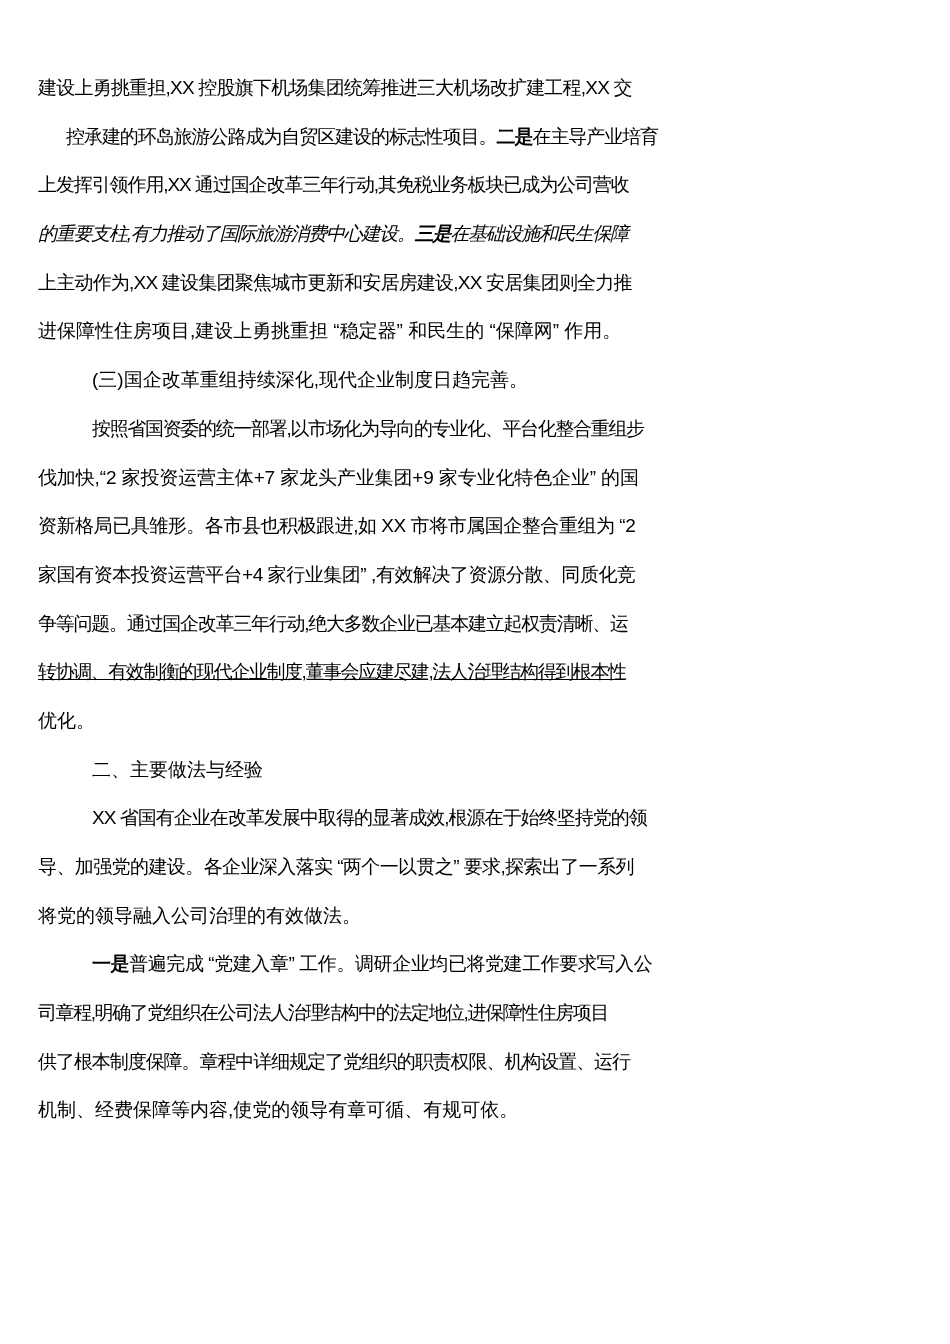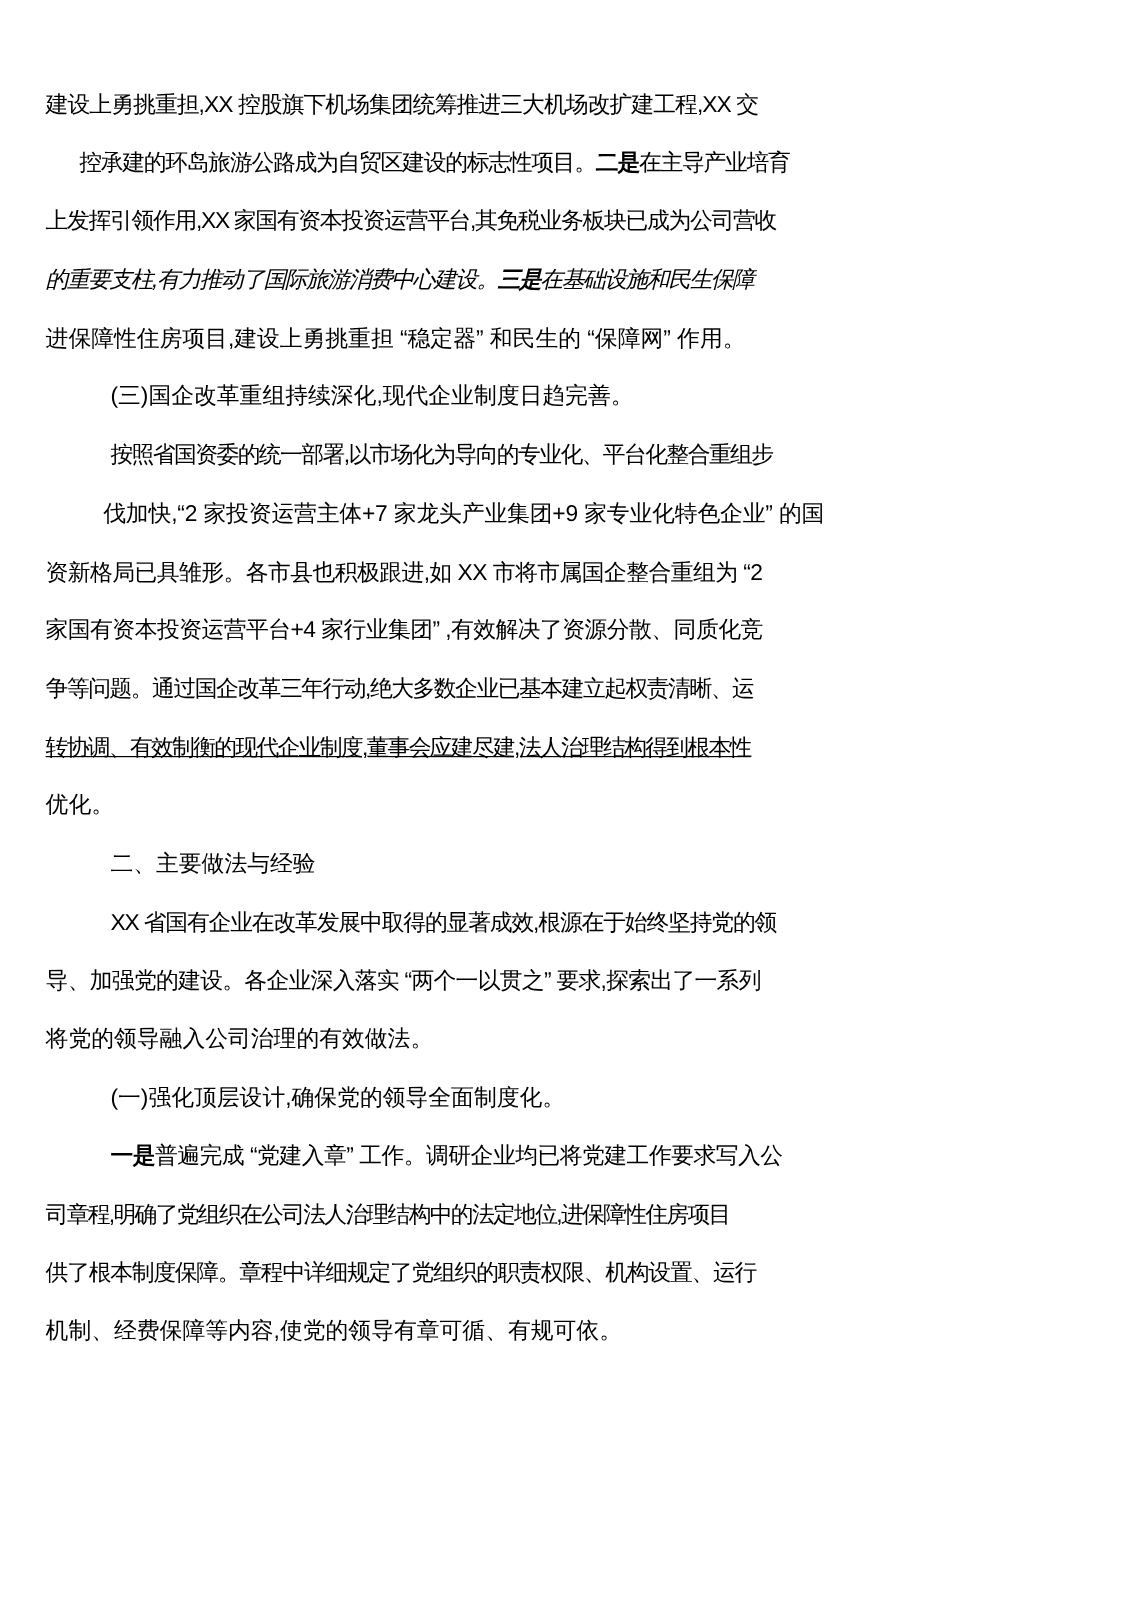--- a/index.html
+++ b/index.html
@@ -30,34 +30,34 @@
   .run{font-weight:400;}
   .run.bold{font-weight:700;}
 </style>
 </head>
 <body>
 
 <div class="page">
   <div class="doc" id="doc">
       <div class="line"><span class="line-inner" style="letter-spacing: -0.785051px;"><span class="run">建设上勇挑重担,XX 控股旗下机场集团统筹推进三大机场改扩建工程,XX 交</span></span></div>
       <div class="line"><span class="line-inner" style="letter-spacing: -1.06061px; margin-left: 28px;"><span class="run">控承建的环岛旅游公路成为自贸区建设的标志性项目。</span><span class="run bold">二是</span><span class="run">在主导产业培育</span></span></div>
-      <div class="line"><span class="line-inner" style="letter-spacing: -1.09809px;"><span class="run">上发挥引领作用,XX 家国有资本投资运营平台,其免税业务板块已成为公司营收</span></span></div>
+      <div class="line"><span class="line-inner" style="letter-spacing: -1.09809px;"><span class="run">上发挥引领作用,XX 通过国企改革三年行动,其免税业务板块已成为公司营收</span></span></div>
       <div class="line"><span class="line-inner" style="letter-spacing: -1.25046px; font-style: italic;"><span class="run">的重要支柱,有力推动了国际旅游消费中心建设。</span><span class="run bold">三是</span><span class="run">在基础设施和民生保障</span></span></div>
+      <div class="line"><span class="line-inner" style="letter-spacing: -0.785051px;"><span class="run">上主动作为,XX 建设集团聚焦城市更新和安居房建设,XX 安居集团则全力推</span></span></div>
       <div class="line"><span class="line-inner" style="letter-spacing: -0.0127467px;"><span class="run">进保障性住房项目,建设上勇挑重担 “稳定器” 和民生的 “保障网” 作用。</span></span></div>
       <div class="line indent"><span class="line-inner"><span class="run">(三)国企改革重组持续深化,现代企业制度日趋完善。</span></span></div>
       <div class="line indent"><span class="line-inner" style="letter-spacing: -1.32861px;"><span class="run">按照省国资委的统一部署,以市场化为导向的专业化、平台化整合重组步</span></span></div>
-      <div class="line"><span class="line-inner" style="letter-spacing: -0.130208px; margin-left: 48px;"><span class="run">伐加快,“2 家投资运营主体+7 家龙头产业集团+9 家专业化特色企业” 的国</span></span></div>
+      <div class="line"><span class="line-inner" style="letter-spacing: -0.130208px;"><span class="run">伐加快,“2 家投资运营主体+7 家龙头产业集团+9 家专业化特色企业” 的国</span></span></div>
       <div class="line"><span class="line-inner" style="letter-spacing: -0.460304px;"><span class="run">资新格局已具雏形。各市县也积极跟进,如 XX 市将市属国企整合重组为 “2</span></span></div>
       <div class="line"><span class="line-inner" style="letter-spacing: -0.452257px;"><span class="run">家国有资本投资运营平台+4 家行业集团” ,有效解决了资源分散、同质化竞</span></span></div>
       <div class="line"><span class="line-inner" style="letter-spacing: -1.25046px;"><span class="run">争等问题。通过国企改革三年行动,绝大多数企业已基本建立起权责清晰、运</span></span></div>
       <div class="line"><span class="line-inner" style="letter-spacing: -1.42902px; text-decoration: underline;"><span class="run">转协调、有效制衡的现代企业制度,董事会应建尽建,法人治理结构得到根本性</span></span></div>
       <div class="line"><span class="line-inner"><span class="run">优化。</span></span></div>
       <div class="line indent"><span class="line-inner"><span class="run">二、主要做法与经验</span></span></div>
       <div class="line indent"><span class="line-inner" style="letter-spacing: -0.970644px;"><span class="run">XX 省国有企业在改革发展中取得的显著成效,根源在于始终坚持党的领</span></span></div>
       <div class="line"><span class="line-inner" style="letter-spacing: -0.597222px;"><span class="run">导、加强党的建设。各企业深入落实 “两个一以贯之” 要求,探索出了一系列</span></span></div>
       <div class="line"><span class="line-inner"><span class="run">将党的领导融入公司治理的有效做法。</span></span></div>
-      <div class="line indent"><span class="line-inner"><span class="run">(一)强化顶层设计,确保党的领导全面制度化。</span></span></div>
       <div class="line indent"><span class="line-inner" style="letter-spacing: -0.424242px;"><span class="run bold">一是</span><span class="run">普遍完成 “党建入章” 工作。调研企业均已将党建工作要求写入公</span></span></div>
       <div class="line"><span class="line-inner" style="letter-spacing: -1.42902px;"><span class="run">司章程,明确了党组织在公司法人治理结构中的法定地位,进保障性住房项目</span></span></div>
       <div class="line"><span class="line-inner" style="letter-spacing: -1.06061px; text-align: right;"><span class="run">供了根本制度保障。章程中详细规定了党组织的职责权限、机构设置、运行</span></span></div>
       <div class="line"><span class="line-inner"><span class="run">机制、经费保障等内容,使党的领导有章可循、有规可依。</span></span></div>
     </div>
 </div>
 
 </body></html>

